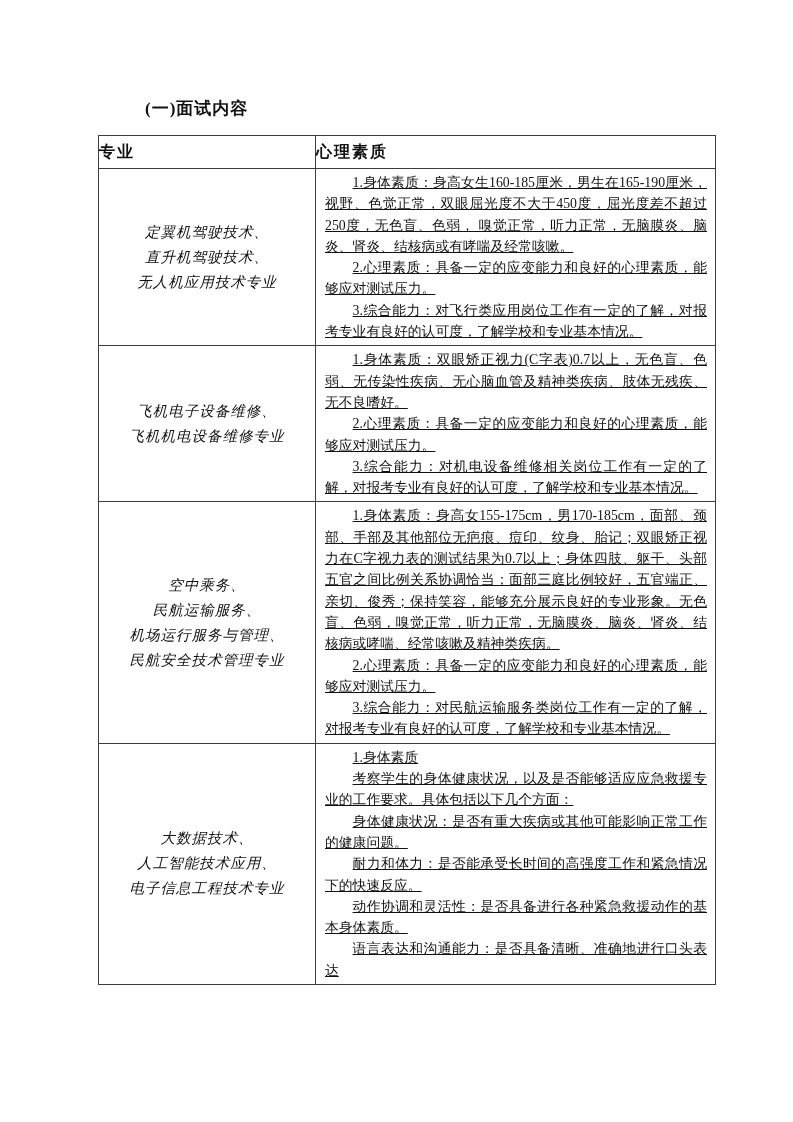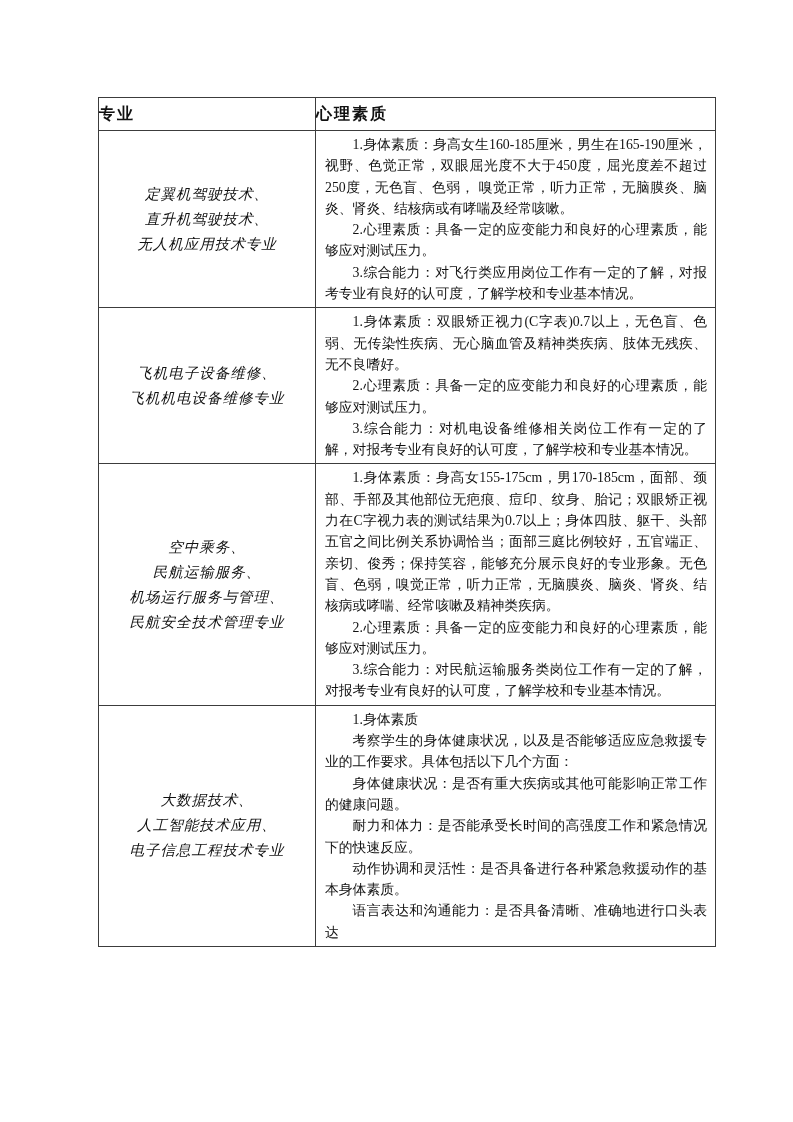--- a/index.html
+++ b/index.html
@@ -54,31 +54,33 @@
   }
   .content-cell {
     vertical-align: middle;
     font-size: 13.8px;
     line-height: 21.3px;
     padding: 3px 8px 3px 9px;
   }
   .content-cell .para {
     text-indent: 2em;
     text-align: justify;
+    text-decoration: underline;
   }
   .row-0 td { height: 168px; }
   .row-1 td { height: 154px; }
   .row-2 td { height: 237px; }
   .row-3 td { height: 214px; }
 </style>
 </head>
 <body>
 
 <div class="page">
 
+  <h2 class="heading">(一)面试内容</h2>
 
   <table class="doc-table">
     <colgroup>
         <col class="col-major">
         <col class="col-content">
       </colgroup>
     <thead>
       <tr>
         <th>专业</th>
         <th>心理素质</th>

